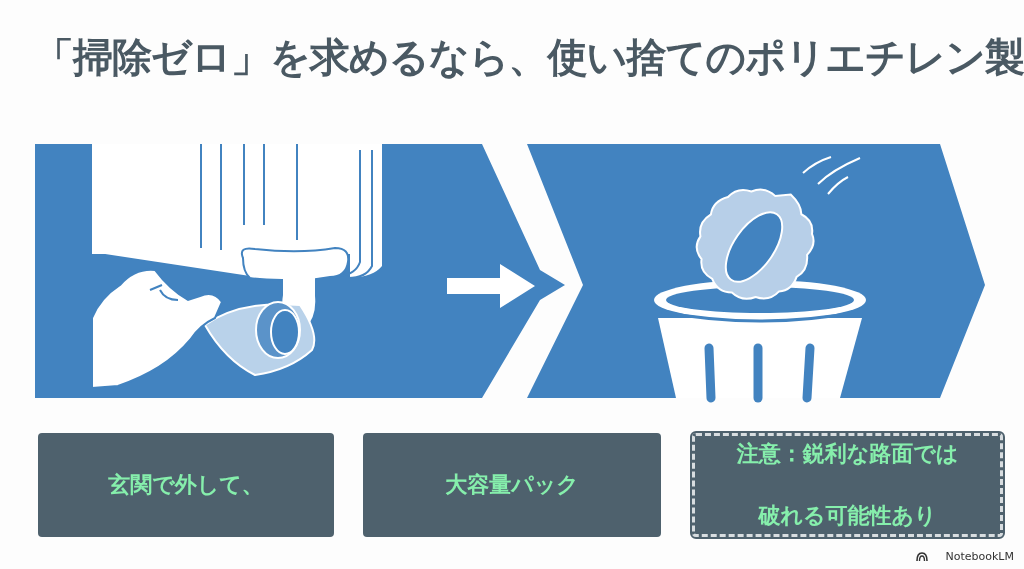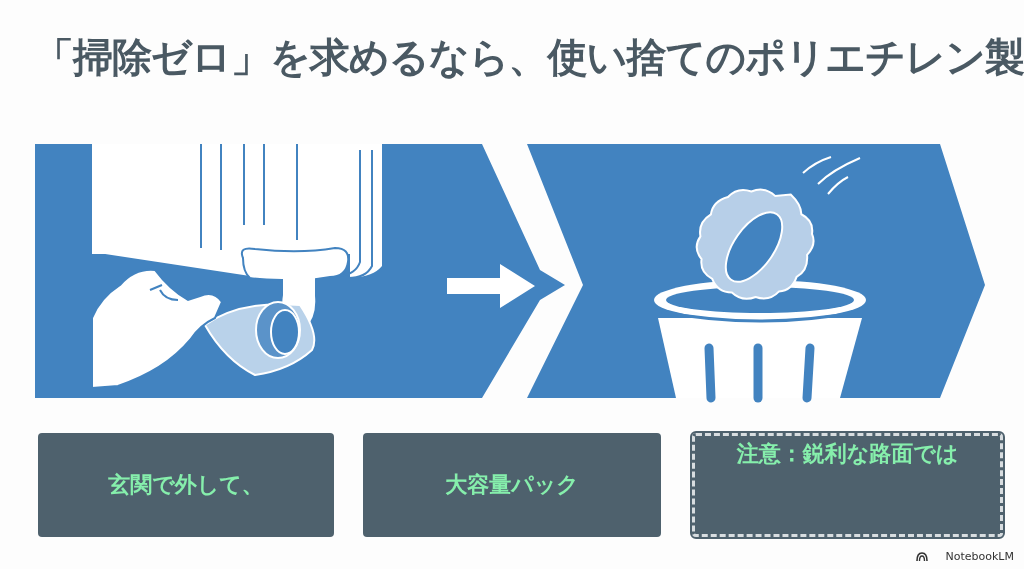--- a/index.html
+++ b/index.html
@@ -78,20 +78,21 @@
 </svg>
 
 <div class="box" style="left:38px;width:296px;">
   <span>玄関で外して、</span>
 </div>
 <div class="box" style="left:363px;width:298px;">
   <span>大容量パック</span>
 </div>
 <div class="box dashed" style="left:692px;width:311px;">
   <span>注意：鋭利な路面では</span>
+  <span>破れる可能性あり</span>
 </div>
 
 <div class="brand">
   <svg width="12" height="9" viewBox="0 0 12 9">
     <path d="M1,9 Q1,1 6,1 Q11,1 11,9" stroke="#333" stroke-width="1.6" fill="none"></path>
     <path d="M3.5,9 Q3.5,4 6,4 Q8.5,4 8.5,9" stroke="#333" stroke-width="1.4" fill="none"></path>
   </svg>
   <span>NotebookLM</span>
 </div>
 

